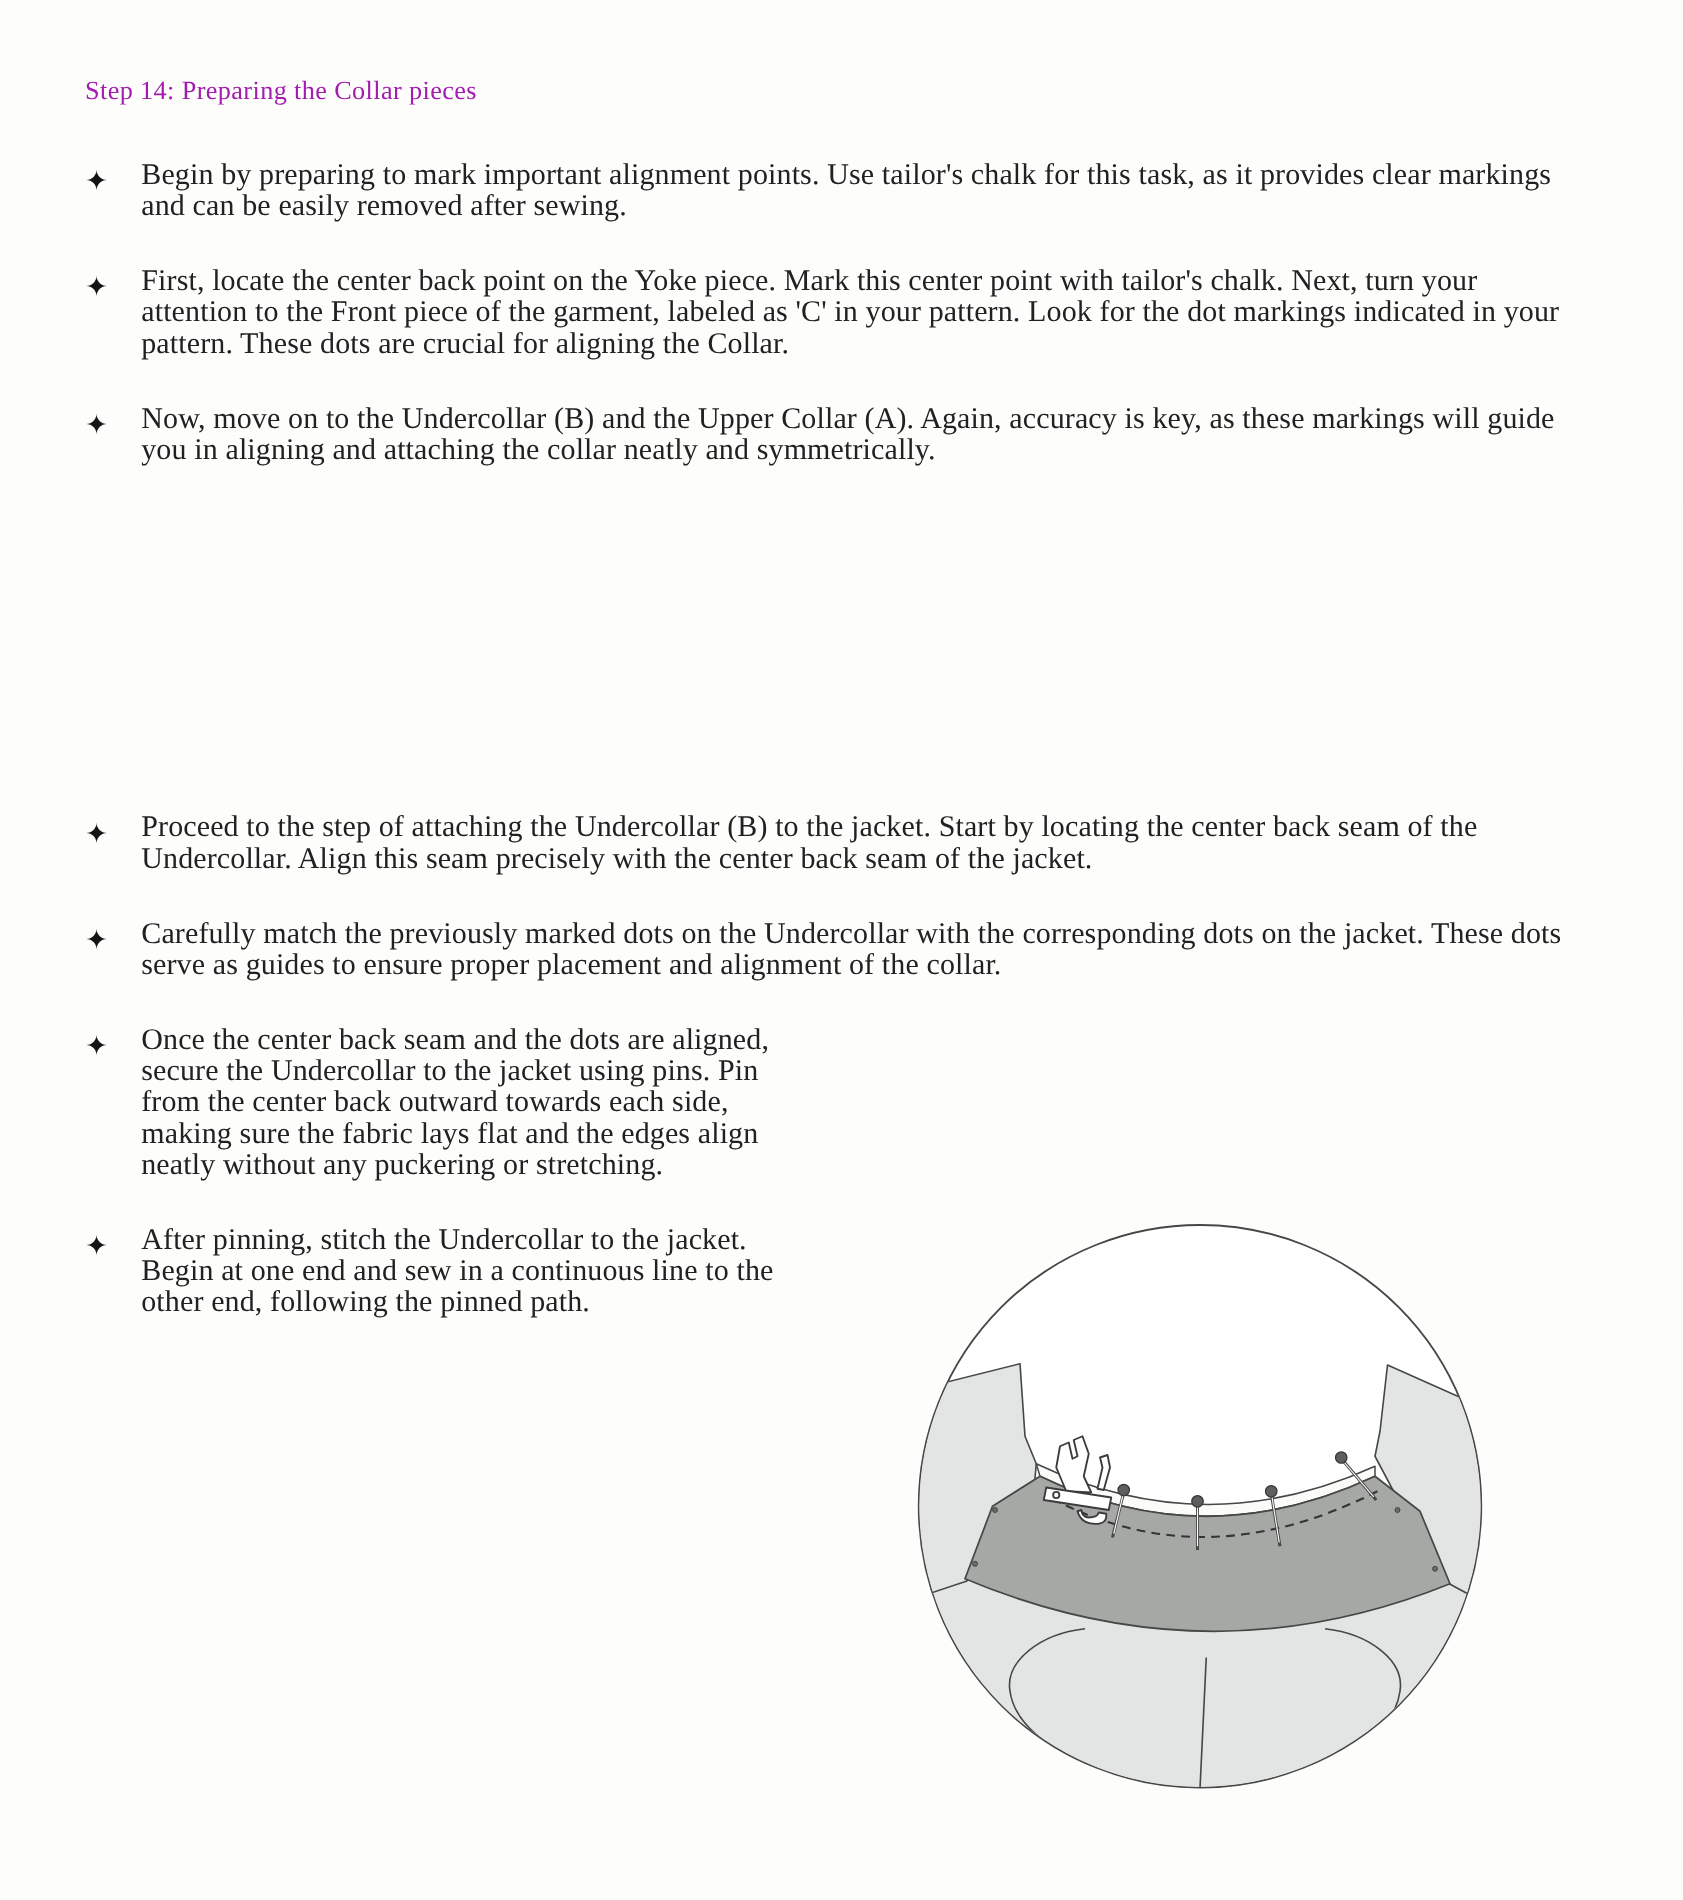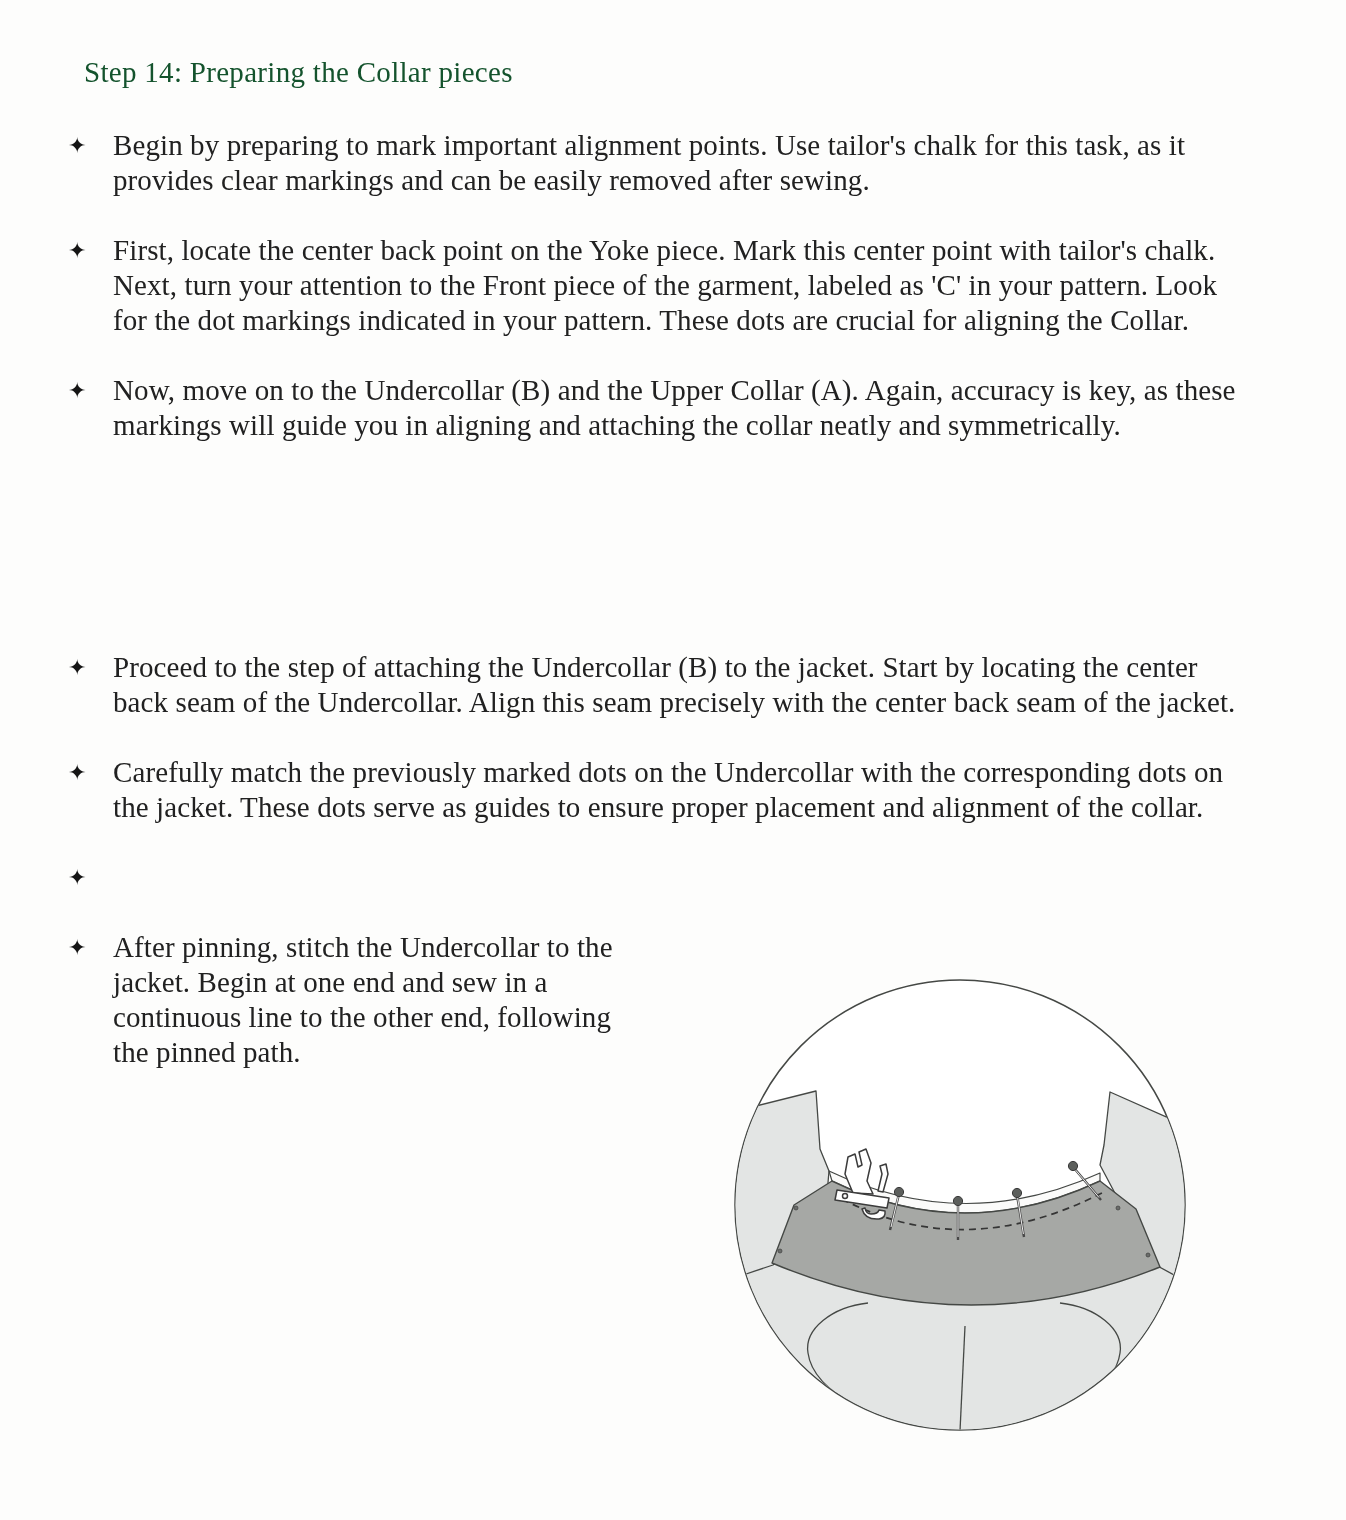--- a/index.html
+++ b/index.html
@@ -14,31 +14,31 @@
   .page{
     position:relative;
     width:1346px;height:1520px;
     background:var(--page-bg);
     color:var(--text-color);
     font-family:"Liberation Serif","DejaVu Serif",serif;
     overflow:hidden;
   }
   section.step{position:absolute;left:68px;width:1215px;}
   .step-heading{
-    font-size:29px;font-weight:400;line-height:40px;
-    margin:0 0 36px 16px;color:#14532d;letter-spacing:0.3px;
+    font-size:21px;font-weight:400;line-height:40px;
+    margin:0 0 36px 0;color:#a21caf;letter-spacing:0.3px;
   }
   .bullet{display:flex;align-items:flex-start;margin:0 0 35px 0;}
   .marker{
     flex:none;width:45px;
     font-family:"DejaVu Sans",sans-serif;
     font-size:22px;line-height:35px;color:#151515;
   }
   .btext{
-    margin:0;font-size:29px;line-height:35px;
+    margin:0;font-size:24px;line-height:25px;
     width:1137px;letter-spacing:0.1px;
   }
   .bullet.narrow .btext{width:537px;}
   .figure{position:absolute;left:732px;top:977px;width:456px;height:456px;}
 </style>
 </head>
 <body>
 
 <div class="page">
 
@@ -68,20 +68,21 @@
       <p class="btext">Proceed to the step of attaching the Undercollar (B) to the jacket. Start by locating the center back seam of the Undercollar. Align this seam precisely with the center back seam of the jacket.</p>
     </div>
 
     <div class="bullet">
       <span class="marker">✦</span>
       <p class="btext">Carefully match the previously marked dots on the Undercollar with the corresponding dots on the jacket. These dots serve as guides to ensure proper placement and alignment of the collar.</p>
     </div>
 
     <div class="bullet narrow">
       <span class="marker">✦</span>
+      <p class="btext">Once the center back seam and the dots are aligned, secure the Undercollar to the jacket using pins. Pin from the center back outward towards each side, making sure the fabric lays flat and the edges align neatly without any puckering or stretching.</p>
     </div>
 
     <div class="bullet narrow">
       <span class="marker">✦</span>
       <p class="btext">After pinning, stitch the Undercollar to the jacket. Begin at one end and sew in a continuous line to the other end, following the pinned path.</p>
     </div>
   </section>
 
   <svg class="figure" viewBox="0 0 456 456" role="img" aria-label="Circular detail view: the Undercollar (dark gray) pinned over the jacket neckline with four pins along the seam, a dashed stitching line, dot markings at each collar end, and a sewing-machine presser foot at the left end of the seam.">
     <defs>

